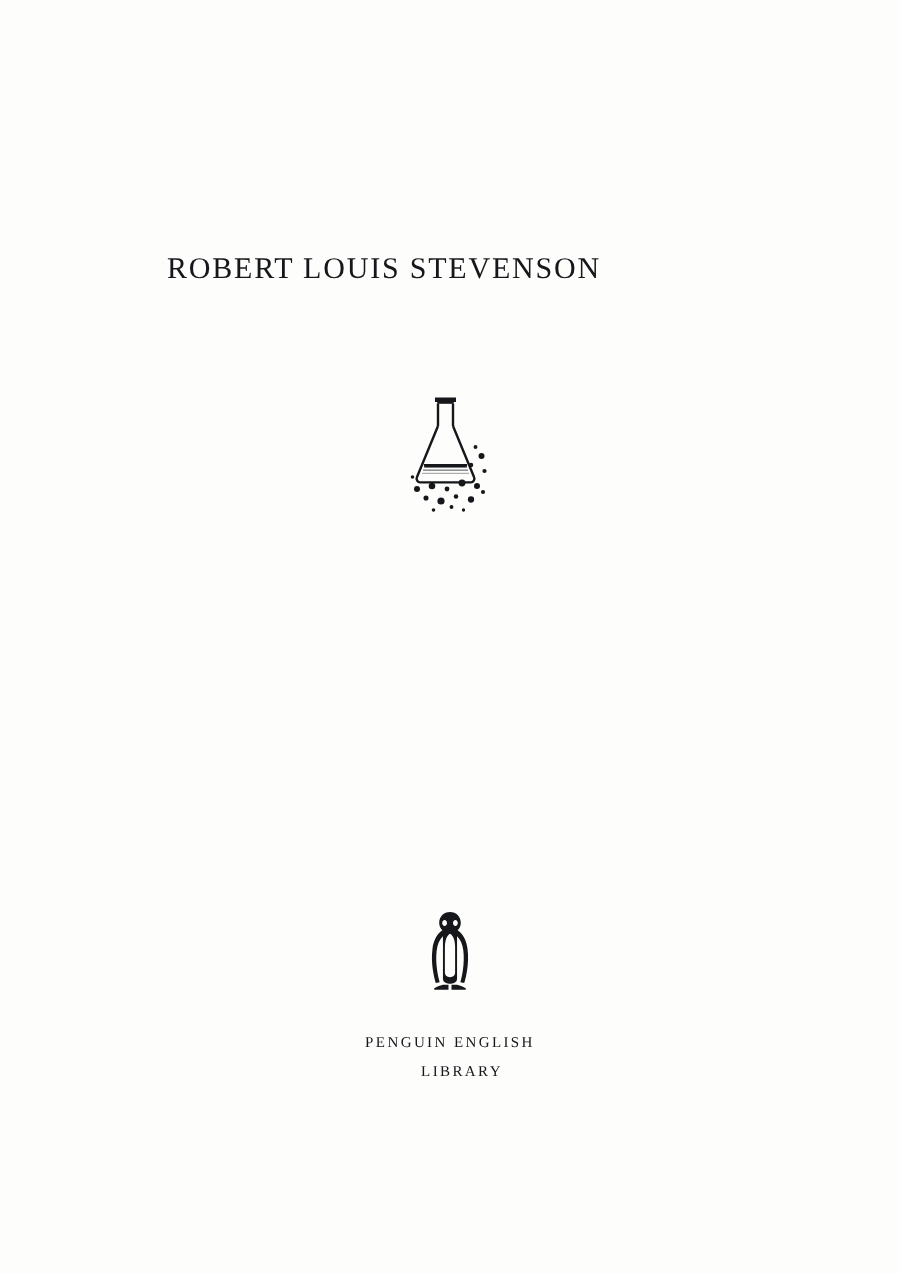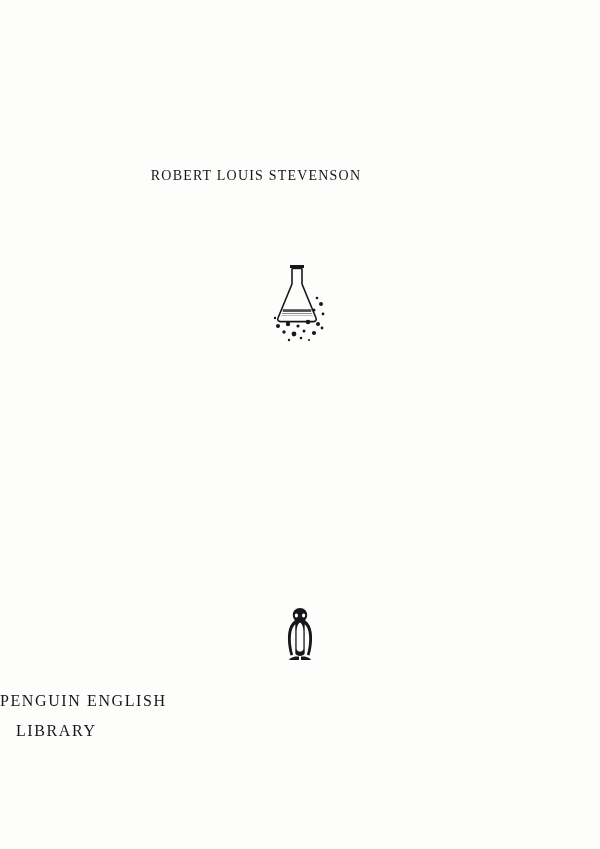--- a/index.html
+++ b/index.html
@@ -23,21 +23,21 @@
   }
 
   
   .author {
     position: absolute;
     top: 168px;
     left: 0;
     width: 512px;
     text-align: center;
     font-family: "Liberation Serif", serif;
-    font-size: 14px;
+    font-size: 20px;
     letter-spacing: 1.2px;
     color: #15171a;
     font-weight: 400;
   }
   .title {
     position: absolute;
     top: 226px;
     left: 0;
     width: 600px;
     text-align: center;
@@ -65,23 +65,23 @@
     width: 600px;
     display: flex;
     justify-content: center;
   }
 
   .imprint {
     position: absolute;
     top: 686px;
     left: 0;
     width: 600px;
-    text-align: left;
+    text-align: center;
     font-family: "Liberation Serif", serif;
-    font-size: 16px;
+    font-size: 10px;
     letter-spacing: 1.6px;
     color: #15171a;
     line-height: 1.9;
   }
   .imprint .line2 {
     display: block;
     padding-left: 16px;
   }
 </style>
 </head>

